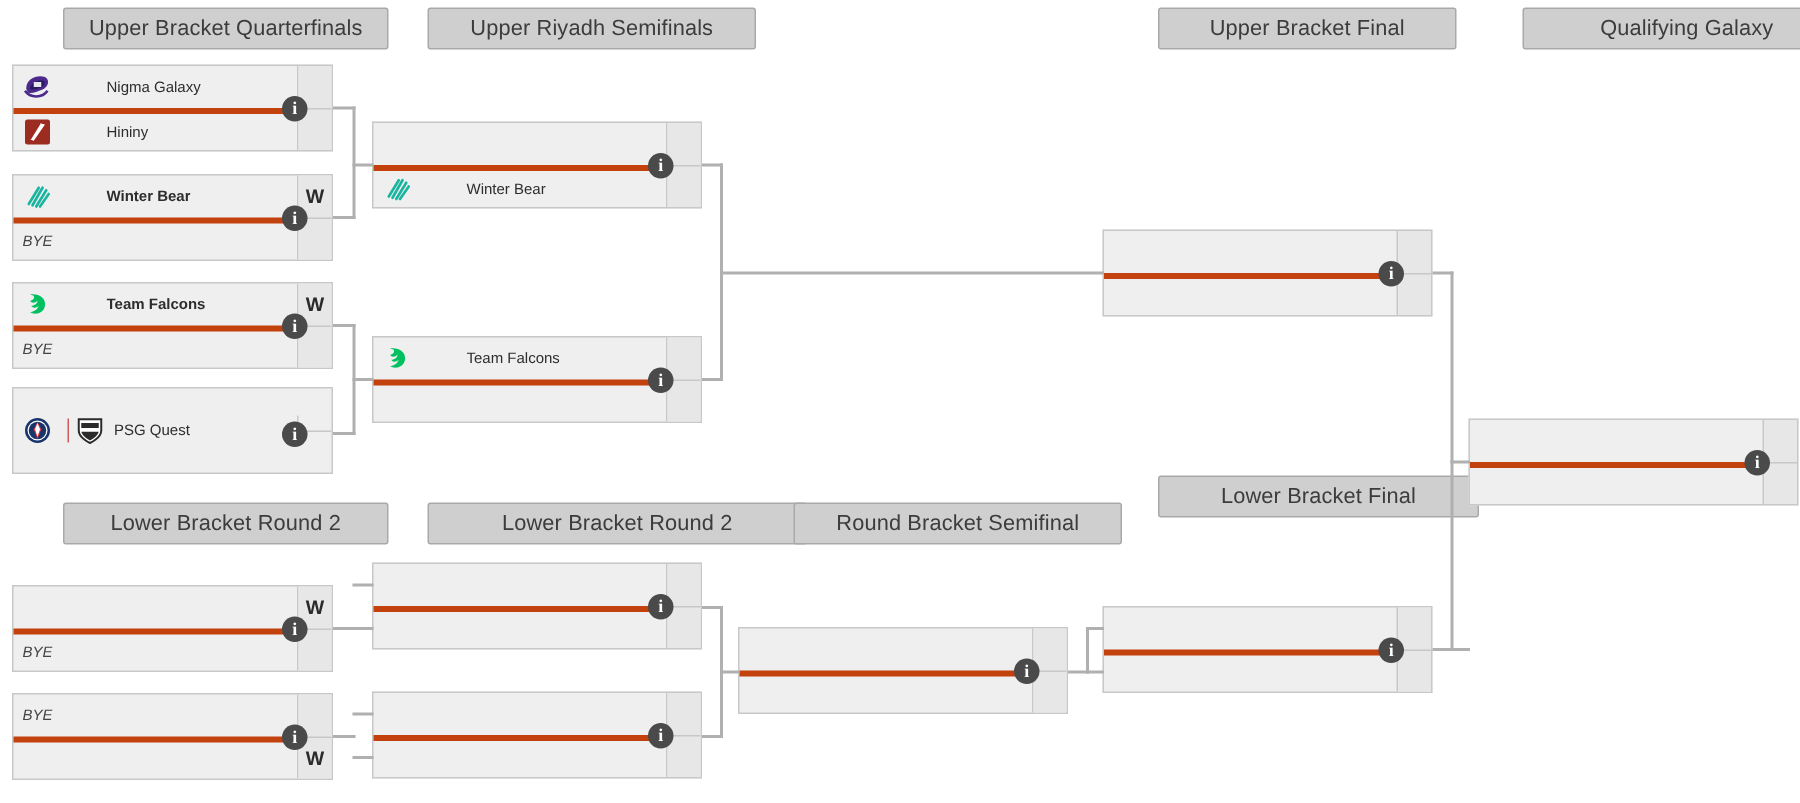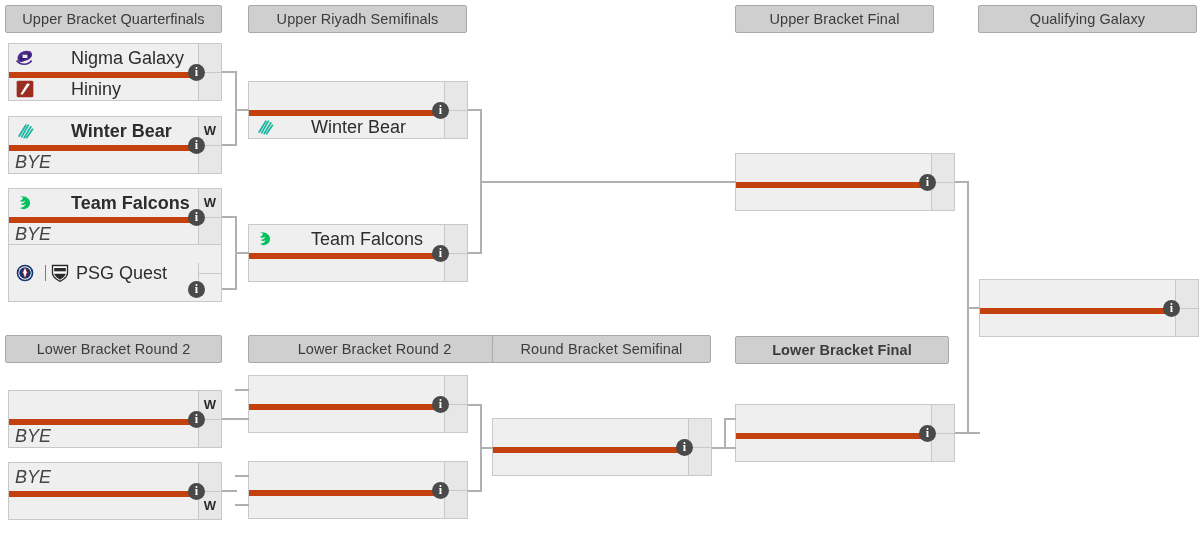--- a/index.html
+++ b/index.html
@@ -24,20 +24,21 @@
     background: #cfcfcf;
     border: 1px solid #a9a9a9;
     border-radius: 2px;
     display: flex;
     align-items: center;
     justify-content: center;
     color: #3c3c3c;
     font-size: 14.5px;
     letter-spacing: .1px;
     white-space: nowrap;
+    margin-left: 37px;
   }
 
   
   .match {
     position: absolute;
     box-sizing: border-box;
     border: 1px solid #c8c8c8;
     background: #efefef;
     display: flex;
     flex-direction: row;
@@ -52,21 +53,21 @@
   .match .row {
     flex: 1 1 50%;
     display: flex;
     align-items: center;
     min-height: 0;
     padding-left: 6px;
     box-sizing: border-box;
     overflow: hidden;
   }
   .match .row + .row {
-    border-top: 6px solid #c2410c;
+    border-top: 4px solid #c2410c;
   }
   .match .scores {
     flex: 0 0 22px;
     display: flex;
     flex-direction: column;
     background: #e7e7e7;
   }
   .match .scorecell {
     flex: 1 1 50%;
     display: flex;
@@ -74,21 +75,21 @@
     justify-content: center;
     font-size: 13px;
     font-weight: bold;
     color: #2b2b2b;
   }
   .match .scorecell + .scorecell {
     border-top: 1px solid #c8c8c8;
   }
 
   .team-name {
-    font-size: 18px;
+    font-size: 10px;
     color: #2d2d2d;
     white-space: nowrap;
     overflow: hidden;
     text-overflow: ellipsis;
   }
   .team-name.win { font-weight: bold; }
   .team-name.bye {
     font-style: italic;
     color: #444;
   }
@@ -180,21 +181,21 @@
       <div class="conn h" style="left: 724px; top: 447px; width: 12px; background: rgb(176, 176, 176);"></div>
     </div>
   <div id="header-layer">
       <div class="round-header" style="left: 5px; top: 5px; width: 217px;">Upper Bracket Quarterfinals</div>
       <div class="round-header" style="left: 248px; top: 5px; width: 219px;">Upper Riyadh Semifinals</div>
       <div class="round-header" style="left: 735px; top: 5px; width: 199px;">Upper Bracket Final</div>
       <div class="round-header" style="left: 978px; top: 5px; width: 219px;">Qualifying Galaxy</div>
       <div class="round-header" style="left: 5px; top: 335px; width: 217px;">Lower Bracket Round 2</div>
       <div class="round-header" style="left: 248px; top: 335px; width: 253px;">Lower Bracket Round 2</div>
       <div class="round-header" style="left: 492px; top: 335px; width: 219px;">Round Bracket Semifinal</div>
-      <div class="round-header" style="left: 735px; top: 336px; width: 214px; font-weight: bold;">Lower Bracket Final</div>
+      <div class="round-header" style="left: 735px; top: 317px; width: 214px;">Lower Bracket Final</div>
     </div>
   <div id="match-layer">
       <div class="match" style="left: 8px; top: 43px; width: 214px; height: 58px;">
         <div class="rows">
           <div class="row">
             <span class="logo-wrap">
               <svg class="logo" viewBox="0 0 24 24">
                 <path d="M3 13 C3 5,12 2,18 4 C22 6,21 12,16 14 C11 16,6 18,4 16 Z" fill="#4b2a8c"></path>
                 <path d="M6 13 C7 8,13 6,17 7 C19 9,17 12,13 13 C10 14,7 15,6 13 Z" fill="#2a1a5e"></path>
                 <path d="M9 8 L15 8 L15 12 L9 12 Z" fill="#ffffff" opacity="0.9"></path>
@@ -262,21 +263,21 @@
           <div class="row">
             <span class="team-name bye">BYE</span>
           </div>
         </div>
         <div class="scores">
           <div class="scorecell">W</div>
           <div class="scorecell"></div>
         </div>
       </div>
       <div class="info-badge" style="left: 188px; top: 209px; background: rgb(74, 74, 74);">i</div>
-      <div class="match" style="left: 8px; top: 244px; width: 214px; height: 58px; align-items: center;">
+      <div class="match" style="left: 8px; top: 258px; width: 214px; height: 58px; align-items: center;">
         <div class="rows">
           <div class="row">
             <span class="logo-wrap">
               <svg class="logo" viewBox="0 0 24 24">
                 <circle cx="12" cy="12" r="10" fill="#17356b"></circle>
                 <circle cx="12" cy="12" r="8" fill="#ffffff"></circle>
                 <circle cx="12" cy="12" r="7" fill="#17356b"></circle>
                 <path d="M12 5 L15 11 L12 19 L9 11 Z" fill="#e2333f"></path>
                 <path d="M12 6 L14 11 L12 17 L10 11 Z" fill="#ffffff"></path>
               </svg>

